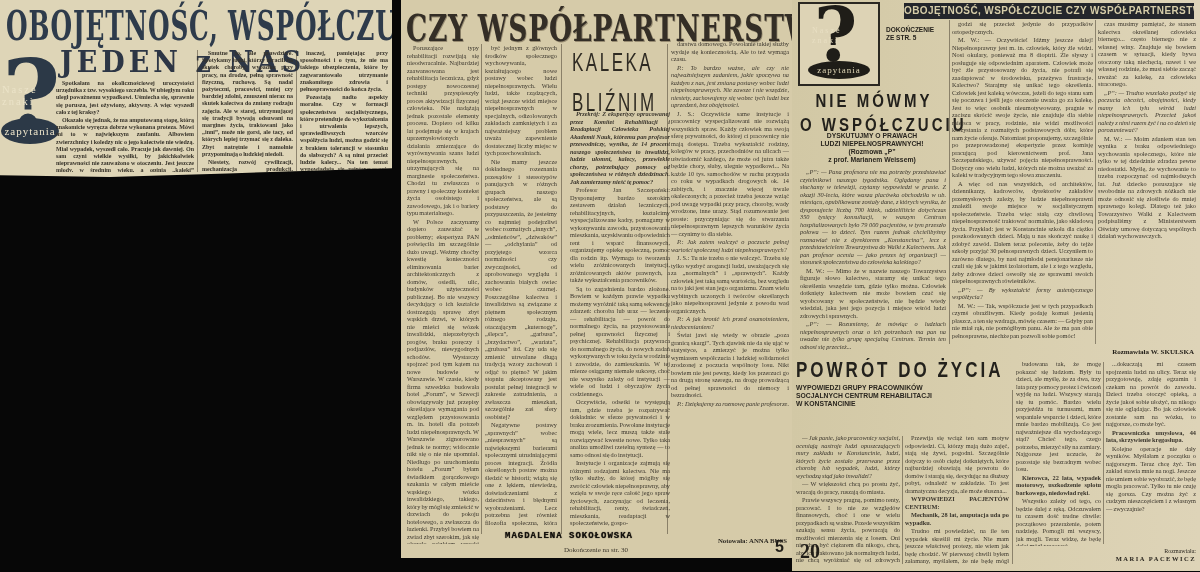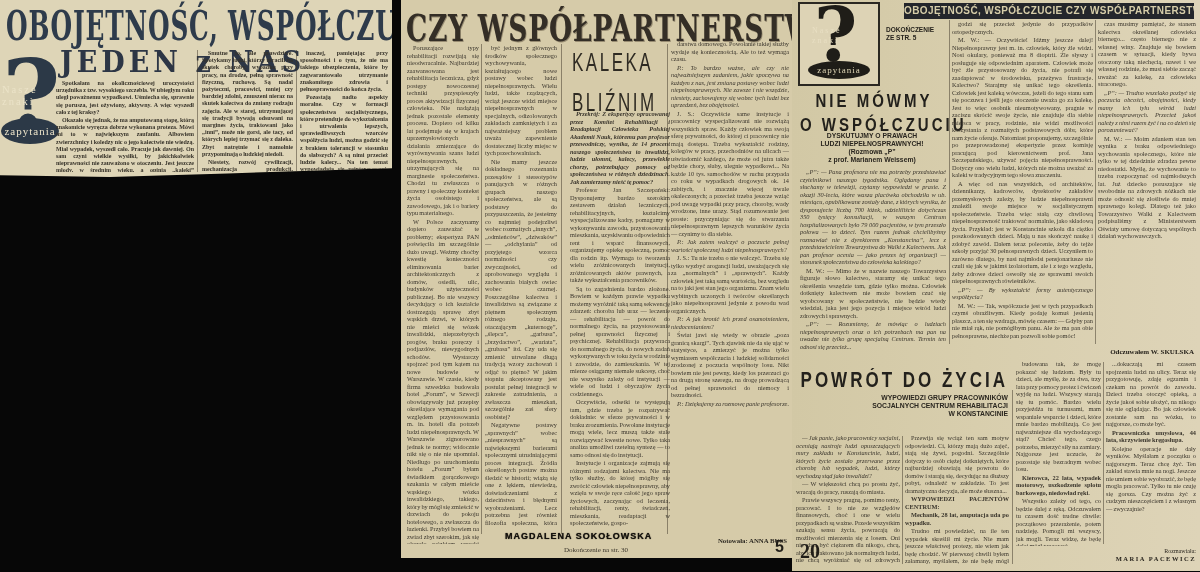--- a/index.html
+++ b/index.html
@@ -20,21 +20,21 @@
 .clip-left .col{font-size:6px;line-height:7.2px;font-weight:bold;color:#37332a}
 .colL1{position:absolute;left:56px;top:80px;width:138px;height:92px}
 .colL2{position:absolute;left:202px;top:50px;width:91px;height:122px}
 .colL3{position:absolute;left:300px;top:50px;width:88px;height:122px}
 .colM1{position:absolute;left:6px;top:44px;width:72px;height:500px}
 .colM2{position:absolute;left:84px;top:44px;width:72px;height:484px}
 .colMC{position:absolute;left:169px;top:40px;width:100px;height:505px}
 .colM4{position:absolute;left:270px;top:40px;width:118px;height:488px}
 .kaleka{font-family:"Liberation Sans",sans-serif;font-size:17px;letter-spacing:2.5px;color:#2f2b23;line-height:27px;transform:scaleY(1.5);transform-origin:left top;margin:2px 0 14px 2px;white-space:nowrap}
 .colmc-text{height:428px;overflow:hidden}
-.sig-sokolowska{position:absolute;left:104px;top:531px;width:162px;font-family:Liberation Sans, sans-serif;font-weight:bold;font-size:9px;letter-spacing:1px;color:#15120d;text-shadow:0 0 1px #15120d;white-space:nowrap}
+.sig-sokolowska{position:absolute;left:104px;top:531px;width:162px;font-family:Liberation Mono, monospace;font-weight:bold;font-size:9px;letter-spacing:1px;color:#15120d;text-shadow:0 0 1px #15120d;white-space:nowrap}
 .noted-by{position:absolute;left:268px;top:537px;width:118px;text-align:right;font-size:6.8px;font-weight:bold;color:#2e2a22}
 .dokon-mid{position:absolute;left:110px;top:546px;width:170px;text-align:center;font-size:7px;color:#3a352b}
 .pg5{position:absolute;right:8px;top:538px;font-family:"Liberation Sans",sans-serif;font-weight:bold;font-size:16px;color:#211e18}
 .pg20{position:absolute;left:8px;top:540px;font-family:Liberation Serif, serif;font-weight:bold;font-size:20px;color:#211e18}
 .logo{position:absolute}
 .logo-q{font-family:"DejaVu Serif",serif;font-weight:bold;line-height:1;position:absolute}
 .logo-lines{position:absolute;font-family:Liberation Serif, serif;text-align:left;letter-spacing:2px}
 .logo-bubble{position:absolute;border-radius:50%;text-align:center;font-family:Liberation Serif, serif}
 .logo-left{left:0;top:54px;width:60px;height:122px}
 .logo-left .logo-q{font-size:100px;color:#2c3947;left:2px;top:-8px}
@@ -44,21 +44,21 @@
 .logo-box .logo-q{font-size:74px;color:#1f1d18;left:14px;top:-6px}
 .logo-box .logo-lines{left:12px;top:22px;width:60px;font-size:8px;line-height:10px;color:#e8dfc3}
 .logo-box .logo-bubble{left:8px;top:57px;width:62px;height:18px;line-height:18px;font-size:9px;background:#1f1d18;color:#ddd4b4;letter-spacing:1px}
 .dok-note{position:absolute;left:94px;top:26px;width:60px;font-family:"Liberation Sans",sans-serif;font-weight:bold;font-size:6.5px;line-height:8px;color:#26231d}
 .int-title{position:absolute;left:8px;top:88px;width:148px;text-align:center;font-family:"Liberation Sans",sans-serif;font-weight:bold;color:#23211c;font-size:15px;letter-spacing:3px;line-height:19px;transform:scaleY(1.25);transform-origin:center top;white-space:nowrap}
 .int-sub{position:absolute;left:2px;top:132px;width:156px;text-align:center;font-family:"Liberation Sans",sans-serif;font-weight:bold;font-size:6.8px;line-height:8px;color:#2a261f}
 .colR1{position:absolute;left:8px;top:168px;width:146px;height:198px}
 .colR2{position:absolute;left:160px;top:20px;width:141px;height:324px}
 .colR3{position:absolute;left:306px;top:20px;width:98px;height:322px}
 .sig-skulska{position:absolute;left:250px;top:348px;width:152px;text-align:right;font-size:7px;font-weight:bold;color:#26221b}
-.pow-head{position:absolute;left:4px;top:368px;width:212px;text-align:right}
+.pow-head{position:absolute;left:4px;top:358px;width:212px;text-align:left}
 .pow-title{font-family:"Liberation Sans",sans-serif;font-weight:bold;font-size:17px;letter-spacing:3px;color:#23211c;transform:scaleY(1.25);transform-origin:center top;white-space:nowrap;margin-bottom:6px}
 .pow-sub{font-family:"Liberation Sans",sans-serif;font-weight:bold;font-size:6.8px;line-height:8px;color:#2a261f}
 .colP1{position:absolute;left:4px;top:434px;width:104px;height:132px}
 .colP2{position:absolute;left:113px;top:434px;width:104px;height:132px}
 .colP3{position:absolute;left:224px;top:360px;width:85px;height:186px}
 .colP4{position:absolute;left:314px;top:360px;width:90px;height:184px}
 .sig-pacewicz{position:absolute;left:300px;top:548px;width:104px;text-align:right;font-size:6px;color:#2a261f;line-height:7px}
 .sig-pacewicz .nm{font-weight:bold;letter-spacing:1.5px;font-size:6.5px}
 .rule{position:absolute;width:1px;background:rgba(62,54,40,.5)}
 </style>
@@ -171,21 +171,21 @@
       <p class="i">„P”: — By wykształcić formy autentycznego współżycia?</p>
       <p>M. W.: — Tak, współczucie jest w tych przypadkach czymś obraźliwym. Kiedy podaję komuś jesienią płaszcz, a ten się wzdraga, mówię czasem: — Gdyby pan nie miał rąk, nie pomógłbym panu. Ale że ma pan obie pełnosprawne, niechże pan pozwoli sobie pomóc!</p>
     </div>
   <div class="col colR3">
       <p>czas musimy pamiętać, że stanem kalectwa określanej człowieka biernego... często biernego nie z własnej winy. Znajduje się bowiem czasem w sytuacji, kiedy bywa otoczony taką niechęcią, nawet i we własnej rodzinie, że musi siebie zacząć uważać za kalekę, za człowieka straconego.</p>
       <p class="i">„P”: — Trudno wszelako pozbyć się poczucia obcości, obojętności, kiedy mamy ich tylu wśród ludzi niepełnosprawnych. Przecież jakoś należy z nimi razem żyć i na co dzień się porozumiewać?</p>
       <p>M. W.: — Moim zdaniem stan ten wynika z braku odpowiedniego wychowania społecznego, które nie tylko w tej dziedzinie zdradza pewne niedostatki. Myślę, że wychowanie to trzeba rozpoczynać od najmłodszych lat. Już dziecko poruszające się swobodnie na zdrowych nóżkach nie może odnosić się złośliwie do mniej sprawnego kolegi. Dlatego też jako Towarzystwo Walki z Kalectwem podpisaliśmy z Ministerstwem Oświaty umowę dotyczącą wspólnych działań wychowawczych.</p>
     </div>
   <div class="rule" style="left:157px;top:20px;height:324px"></div>
   <div class="rule" style="left:303px;top:20px;height:324px"></div>
-  <div class="sig-skulska">Odczuwałem W. SKULSKA</div>
+  <div class="sig-skulska">Rozmawiała W. SKULSKA</div>
   <div class="pow-head">
     <div class="pow-title">POWRÓT DO ŻYCIA</div>
     <div class="pow-sub">
       <div>WYPOWIEDZI GRUPY PRACOWNIKÓW</div>
       <div>SOCJALNYCH CENTRUM REHABILITACJI</div>
       <div>W KONSTANCINIE</div>
     </div>
   </div>
   <div class="col colP1">
       <p class="i">— Jak panie, jako pracownicy socjalni, oceniają nastroje ludzi opuszczających mury zakładu w Konstancinie, ludzi, których życie zostało przerwane przez chorobę lub wypadek, ludzi, którzy wychodzą stąd jako inwalidzi?</p>

